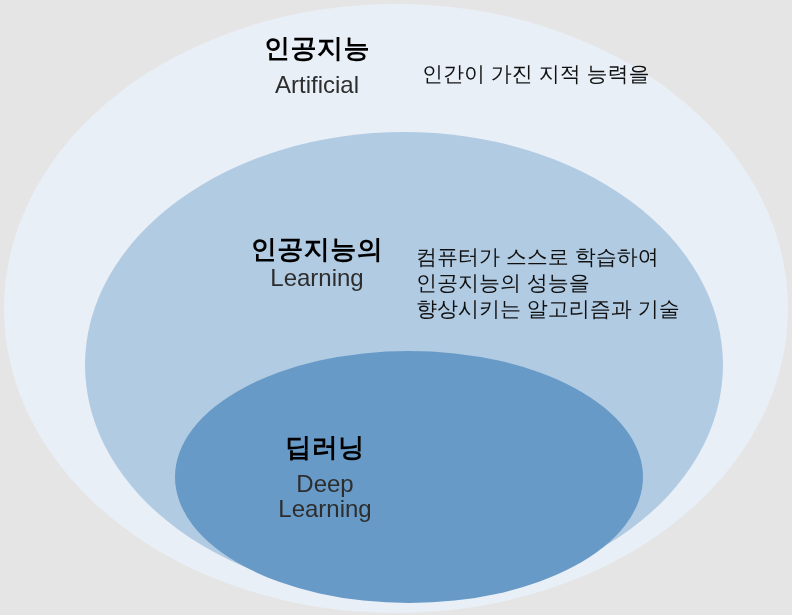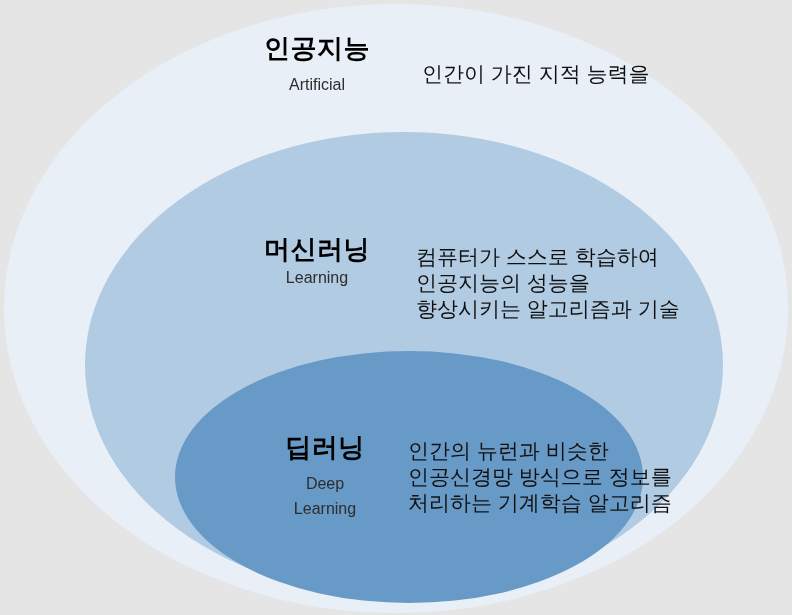--- a/index.html
+++ b/index.html
@@ -30,21 +30,21 @@
   }
   .ko-title {
     font-size: 26px;
     font-weight: 700;
     color: #000000;
     line-height: 32px;
     letter-spacing: 0.5px;
     white-space: nowrap;
   }
   .en-title {
-    font-size: 16px;
+    font-size: 24px;
     color: #2d2d2d;
     line-height: 25px;
     white-space: nowrap;
   }
   .en-title.first { margin-top: 8px; }
 
   .desc-col {
     position: absolute;
     font-size: 21px;
     color: #101010;
@@ -72,33 +72,28 @@
 
   <div class="title-col ai">
     <div class="ko-title">인공지능</div>
     <div class="en-title first">Artificial</div>
   </div>
   <div class="desc-col ai">
     <div>인간이 가진 지적 능력을</div>
   </div>
 
   <div class="title-col ml">
-    <div class="ko-title">머신러닝</div>
+    <div class="ko-title">인공지능의</div>
     <div class="en-title">Learning</div>
   </div>
   <div class="desc-col ml">
     <div>컴퓨터가 스스로 학습하여</div>
     <div>인공지능의 성능을</div>
     <div>향상시키는 알고리즘과 기술</div>
   </div>
 
   <div class="title-col dl">
     <div class="ko-title">딥러닝</div>
     <div class="en-title first">Deep</div>
     <div class="en-title">Learning</div>
   </div>
-  <div class="desc-col dl">
-    <div>인간의 뉴런과 비슷한</div>
-    <div>인공신경망 방식으로 정보를</div>
-    <div>처리하는 기계학습 알고리즘</div>
-  </div>
 
 </div>
 
 </body></html>

